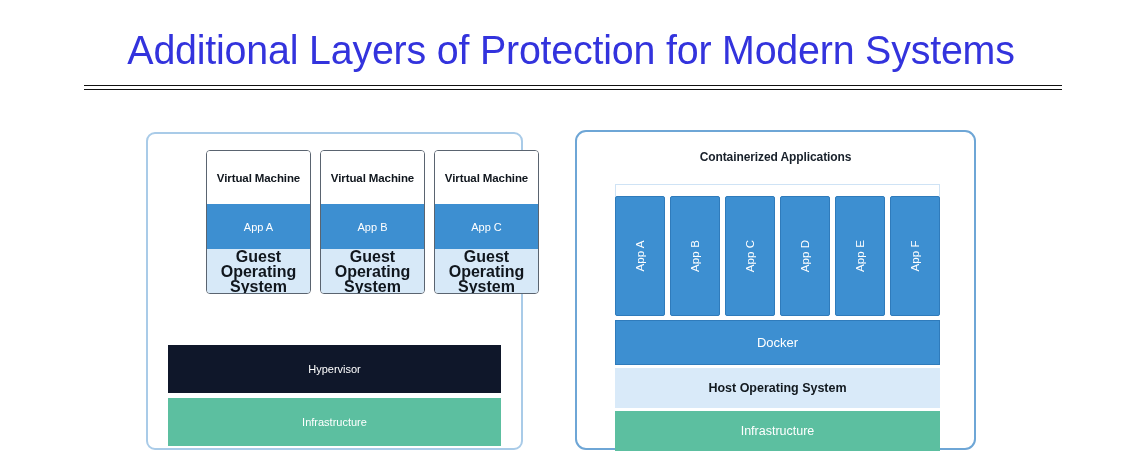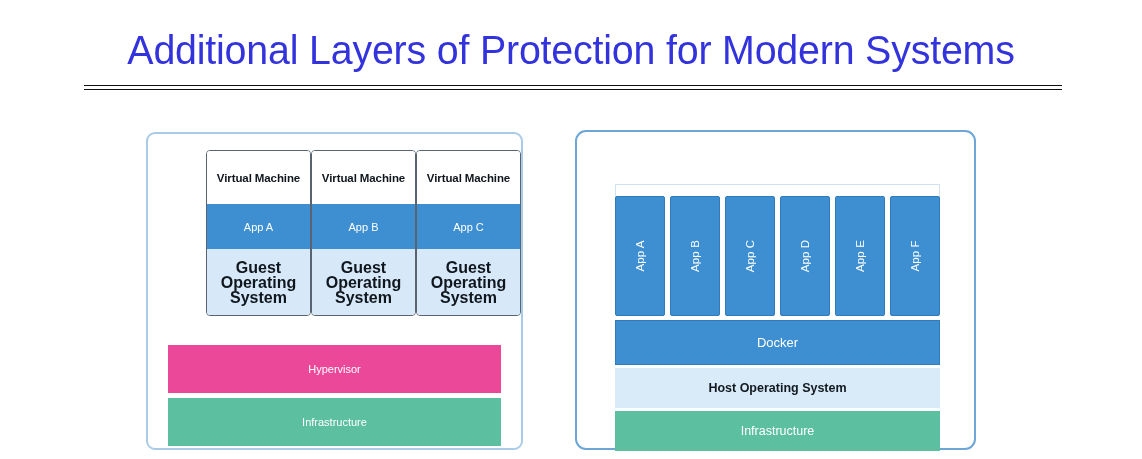--- a/index.html
+++ b/index.html
@@ -65,22 +65,23 @@
     border: 2px solid #6ea6d6;
     border-radius: 11px;
   }
 
   
   #vm-columns {
     position: absolute;
     left: 20px;
     top: 16px;
     width: 333px;
-    height: 166px;
-    display: flex;
+    height: 144px;
+    display: flex;
+    justify-content: space-between;
     padding-left: 38px;
   }
   .vm-box {
     width: 105px;
     height: 100%;
     border: 1.6px solid #5a6470;
     border-radius: 4px;
     overflow: hidden;
     display: flex;
     flex-direction: column;
@@ -127,21 +128,21 @@
     display: flex;
     align-items: center;
     justify-content: center;
     color: #ffffff;
     font-size: 11px;
     box-sizing: border-box;
   }
   #hypervisor-band {
     top: 211px;
     height: 48px;
-    background: #ec4899;
+    background: #0f172a;
   }
   #vm-infrastructure-band {
     top: 264px;
     height: 48px;
     background: #5cbfa0;
   }
 
   
   #containerized-title {
     position: absolute;
@@ -272,20 +273,21 @@
     </div>
 
   </div>
 
   <div class="band" id="hypervisor-band">Hypervisor</div>
   <div class="band" id="vm-infrastructure-band">Infrastructure</div>
 </div>
 
 <div class="card" id="container-card">
 
+  <div id="containerized-title">Containerized Applications</div>
 
   <div id="app-bracket"></div>
 
   <div id="app-columns">
     <div class="app-box">
         <span>App A</span>
       </div>
     <div class="app-box">
         <span>App B</span>
       </div>

